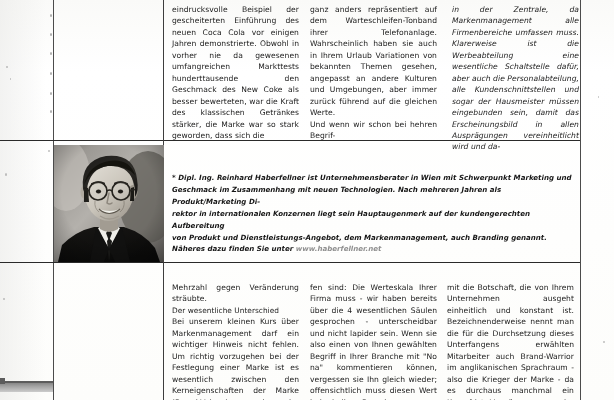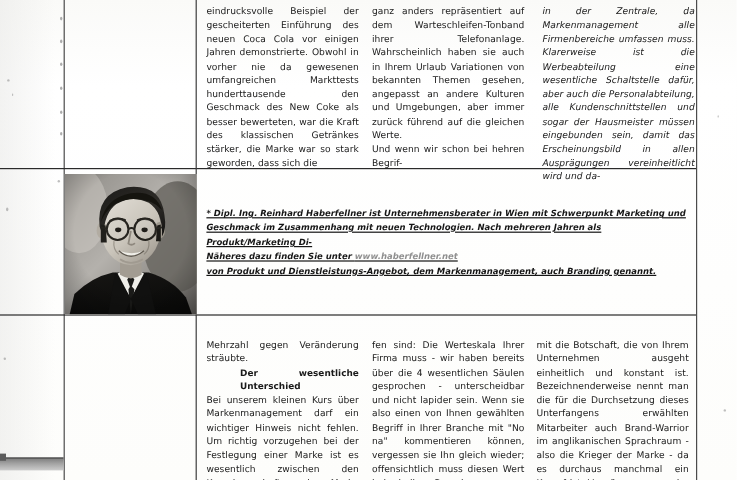--- a/index.html
+++ b/index.html
@@ -52,24 +52,23 @@
     line-height: 11.45px;
     text-align: justify;
     text-justify: inter-word;
     color: #1a1a1a;
     letter-spacing: 0.05px;
   }
   .col p {
     margin: 0;
   }
   .col p.sub {
-    font-weight: bold;
+    font-weight: normal;
     font-size: 7.4px;
     letter-spacing: 0.02px;
-    margin-left: 28px;
   }
   .col p.indent {
     text-indent: 0;
   }
 
   
   .photo {
     position: absolute;
     overflow: hidden;
     background: #b9b7b2;
@@ -79,21 +78,20 @@
   
   .caption {
     position: absolute;
     font-family: "DejaVu Sans", sans-serif;
     font-style: italic;
     font-weight: bold;
     font-size: 7.05px;
     line-height: 11.9px;
     color: #161616;
     letter-spacing: 0.01px;
-    text-decoration: underline;
   }
   .caption .url {
     font-weight: bold;
     font-style: italic;
     color: #8f8f8f;
   }
 
   
   .artifact-band {
     position: absolute;
@@ -221,22 +219,23 @@
 
       <path d="M46 71 Q55 77 65 71" stroke="#a09a90" stroke-width="1.4" fill="none"></path>
 
       <rect x="0" y="0" width="110" height="117" fill="url(#vign)"></rect>
     </svg>
   </div>
 
   <div class="caption" style="left:172px; top:172px; width:404px;">
     <div>* Dipl. Ing. Reinhard Haberfellner ist Unternehmensberater in Wien mit Schwerpunkt Marketing und</div>
     <div>Geschmack im Zusammenhang mit neuen Technologien. Nach mehreren Jahren als Produkt/Marketing Di-</div>
+    <div>rektor in internationalen Konzernen liegt sein Hauptaugenmerk auf der kundengerechten Aufbereitung</div>
+    <div>von Produkt und Dienstleistungs-Angebot, dem Markenmanagement, auch Branding genannt.</div>
     <div><span>Näheres dazu finden Sie unter </span><span class="url">www.haberfellner.net</span></div>
-    <div>von Produkt und Dienstleistungs-Angebot, dem Markenmanagement, auch Branding genannt.</div>
   </div>
 
   <div class="col" style="left:172px; top:282px; width:127px;">
     <p>Mehrzahl gegen Veränderung sträubte.</p>
     <p class="sub">Der wesentliche Unterschied</p>
     <p>Bei unserem kleinen Kurs über Markenmanagement darf ein wichtiger Hinweis nicht fehlen. Um richtig vorzugehen bei der Festlegung einer Marke ist es wesentlich zwischen den Kerneigenschaften der Marke (Brand-Values) und der Durchführung zu unterscheiden. Da-</p>
   </div>
 
   <div class="col" style="left:310px; top:282px; width:127px;">
     <p>fen sind: Die Werteskala Ihrer Firma muss - wir haben bereits über die 4 wesentlichen Säulen gesprochen - unterscheidbar und nicht lapider sein. Wenn sie also einen von Ihnen gewählten Begriff in Ihrer Branche mit "No na" kommentieren können, vergessen sie Ihn gleich wieder; offensichtlich muss diesen Wert jeder in ihrer Branche ver-</p>

